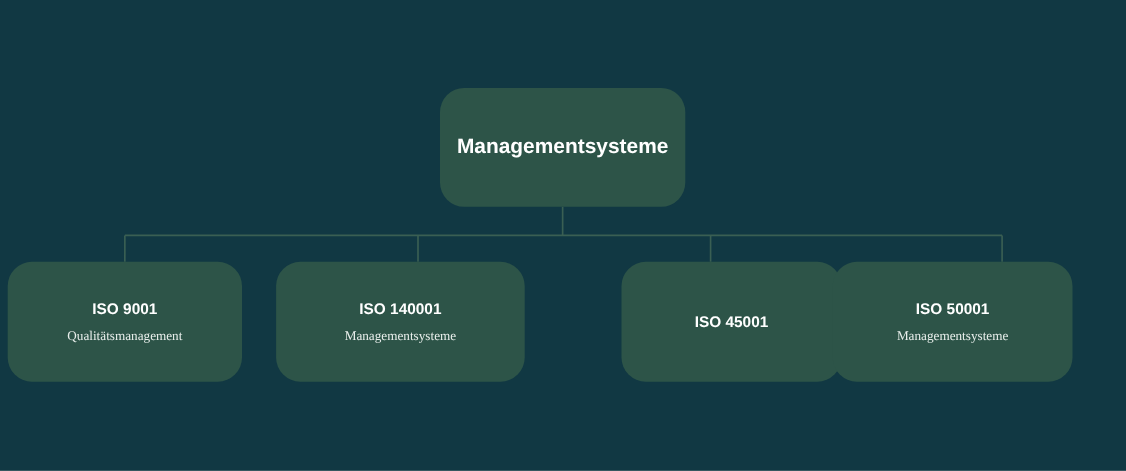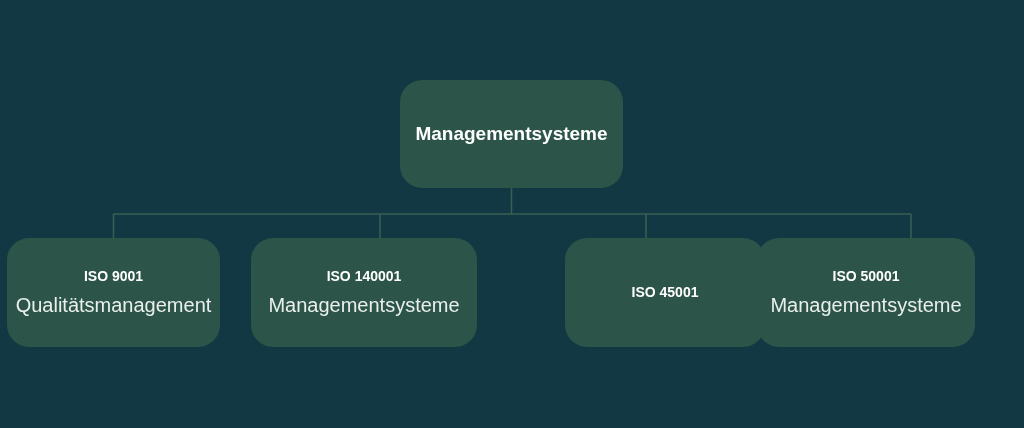--- a/index.html
+++ b/index.html
@@ -51,24 +51,25 @@
     gap: 9px;
     padding: 0 6px;
   }
   .child-node .node-title {
     font-size: 14px;
     font-weight: 700;
     color: var(--title-text);
     line-height: 1.2;
   }
   .child-node .node-subtitle {
-    font-size: 20px;
+    font-size: 12px;
     font-weight: 400;
     color: var(--subtitle-text);
     line-height: 1.2;
+    font-family: Liberation Serif, serif;
   }
   .child-0 { left: 7px;   width: 213px; }
   .child-1 { left: 251px; width: 226px; }
   .child-2 { left: 565px; width: 200px; }
   .child-3 { left: 757px; width: 218px; }
 </style>
 </head>
 <body>
 
 <div class="canvas">

